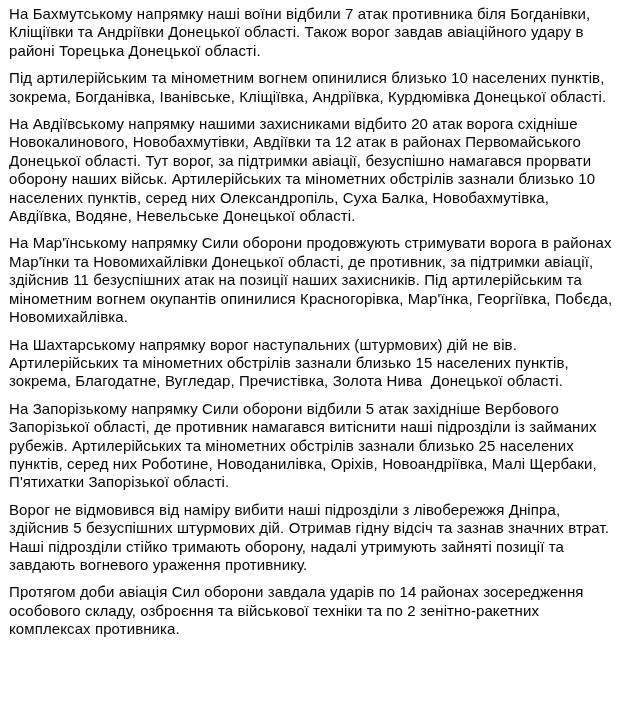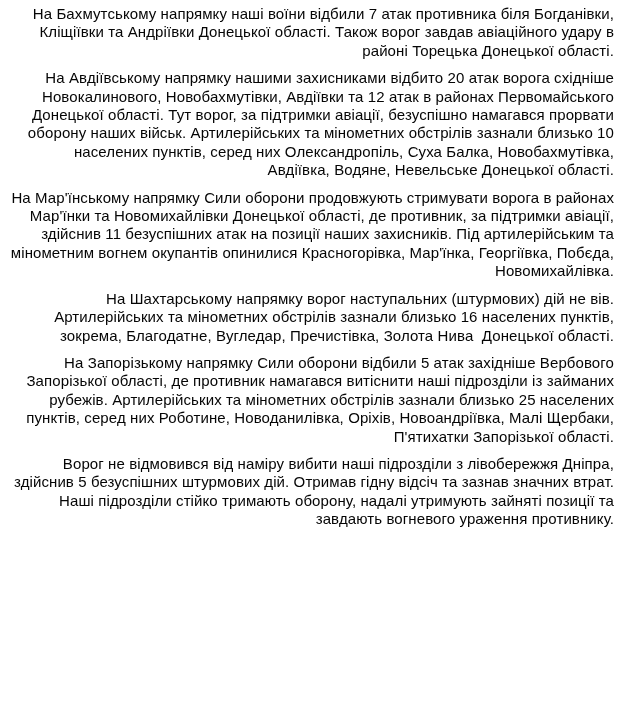--- a/index.html
+++ b/index.html
@@ -18,27 +18,29 @@
     box-sizing: border-box;
     width: 623px;
   }
   .report p {
     margin: 0 0 9px 0;
     font-size: 15px;
     line-height: 18.4px;
     color: #050505;
     white-space: pre-wrap;
     letter-spacing: 0.1px;
-    text-align: right;
+    text-align: left;
   }
 </style>
 </head>
 <body>
 
 <div class="report">
   <p>На Бахмутському напрямку наші воїни відбили 7 атак противника біля Богданівки, Кліщіївки та Андріївки Донецької області. Також ворог завдав авіаційного удару в районі Торецька Донецької області.</p>
+  <p>Під артилерійським та мінометним вогнем опинилися близько 10 населених пунктів, зокрема, Богданівка, Іванівське, Кліщіївка, Андріївка, Курдюмівка Донецької області.</p>
   <p>На Авдіївському напрямку нашими захисниками відбито 20 атак ворога східніше Новокалинового, Новобахмутівки, Авдіївки та 12 атак в районах Первомайського Донецької області. Тут ворог, за підтримки авіації, безуспішно намагався прорвати оборону наших військ. Артилерійських та мінометних обстрілів зазнали близько 10 населених пунктів, серед них Олександропіль, Суха Балка, Новобахмутівка, Авдіївка, Водяне, Невельське Донецької області.</p>
   <p>На Мар'їнському напрямку Сили оборони продовжують стримувати ворога в районах Мар'їнки та Новомихайлівки Донецької області, де противник, за підтримки авіації, здійснив 11 безуспішних атак на позиції наших захисників. Під артилерійським та мінометним вогнем окупантів опинилися Красногорівка, Мар'їнка, Георгіївка, Побєда, Новомихайлівка.</p>
-  <p>На Шахтарському напрямку ворог наступальних (штурмових) дій не вів. Артилерійських та мінометних обстрілів зазнали близько 16 населених пунктів, зокрема, Благодатне, Вугледар, Пречистівка, Золота Нива  Донецької області.</p>
+  <p>На Шахтарському напрямку ворог наступальних (штурмових) дій не вів. Артилерійських та мінометних обстрілів зазнали близько 15 населених пунктів, зокрема, Благодатне, Вугледар, Пречистівка, Золота Нива  Донецької області.</p>
   <p>На Запорізькому напрямку Сили оборони відбили 5 атак західніше Вербового Запорізької області, де противник намагався витіснити наші підрозділи із займаних рубежів. Артилерійських та мінометних обстрілів зазнали близько 25 населених пунктів, серед них Роботине, Новоданилівка, Оріхів, Новоандріївка, Малі Щербаки, П'ятихатки Запорізької області.</p>
   <p>Ворог не відмовився від наміру вибити наші підрозділи з лівобережжя Дніпра, здійснив 5 безуспішних штурмових дій. Отримав гідну відсіч та зазнав значних втрат. Наші підрозділи стійко тримають оборону, надалі утримують зайняті позиції та завдають вогневого ураження противнику.</p>
+  <p>Протягом доби авіація Сил оборони завдала ударів по 14 районах зосередження особового складу, озброєння та військової техніки та по 2 зенітно-ракетних комплексах противника.</p>
 
 </div>
 
 </body></html>

